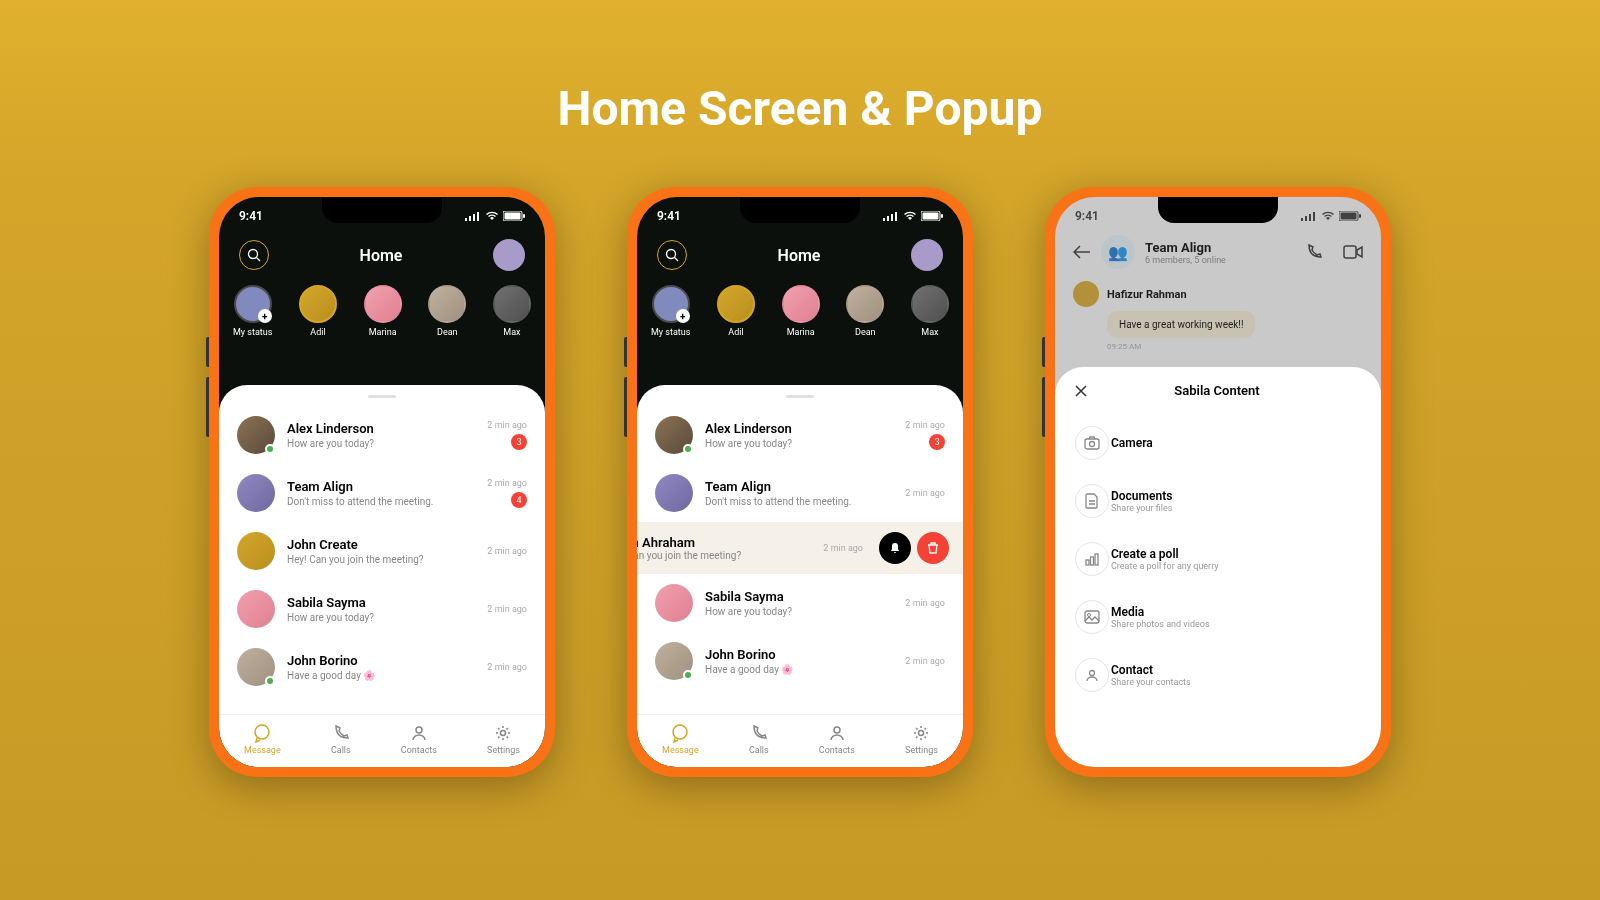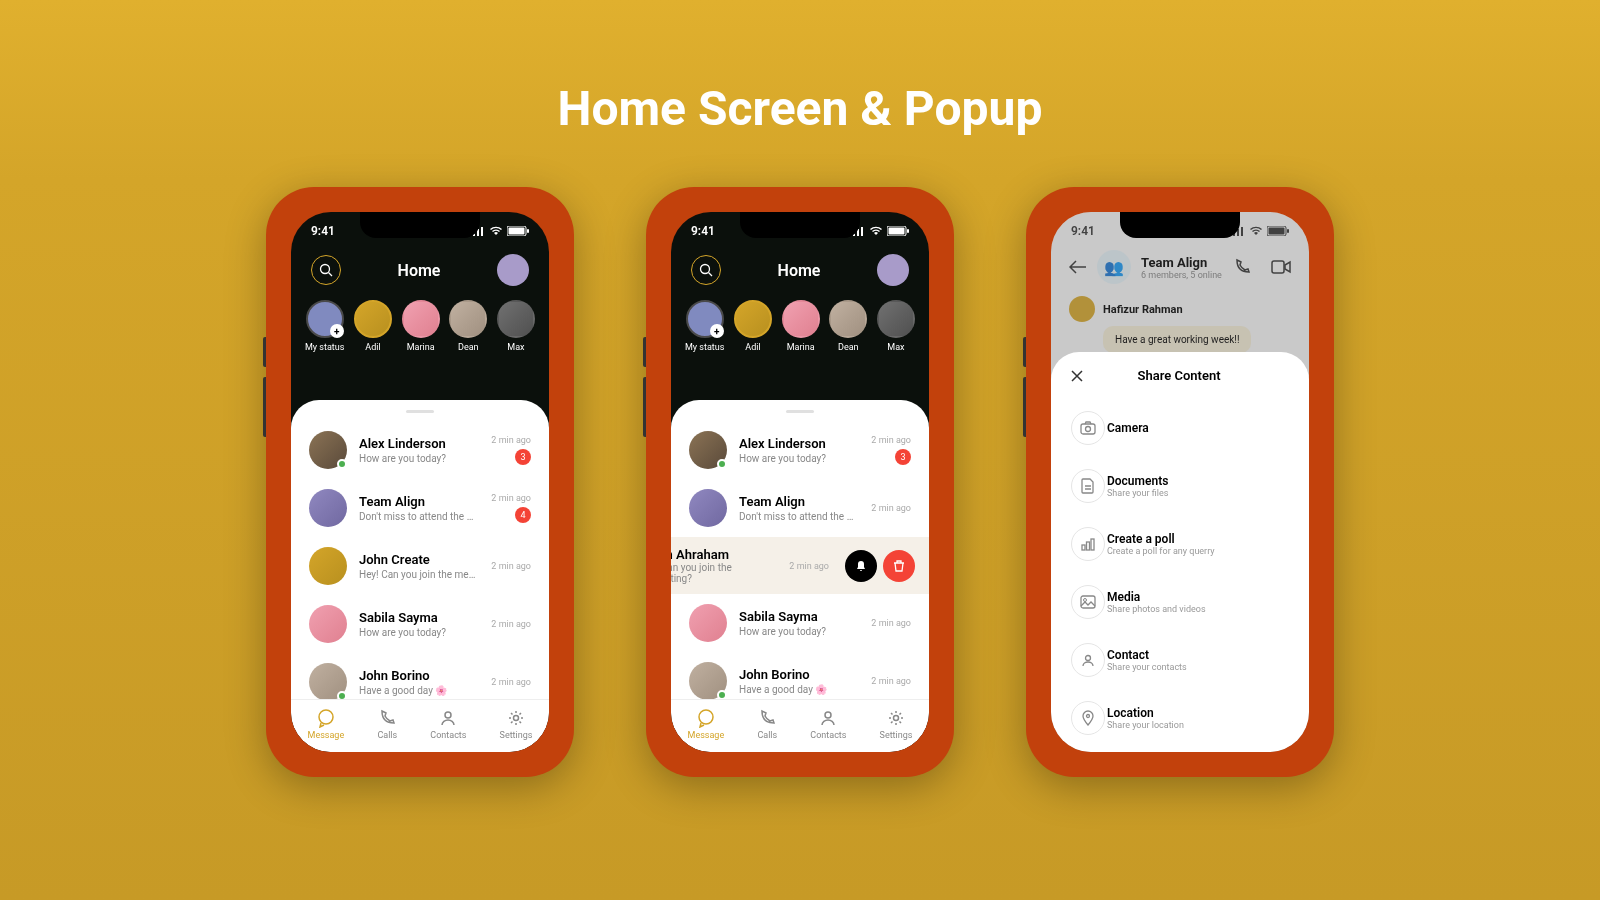--- a/index.html
+++ b/index.html
@@ -1,19 +1,19 @@
 <!DOCTYPE html>
 <html><head>
 <meta charset="utf-8">
 <style>
 *{margin:0;padding:0;box-sizing:border-box;font-family:-apple-system,BlinkMacSystemFont,'Segoe UI',Roboto,sans-serif}
 body{width:1600px;height:900px;background:linear-gradient(180deg,#e0b02e 0%,#d4a529 20%,#c79a26 100%);overflow:hidden;position:relative}
 .page-title{text-align:center;margin-top:80px;color:#fff;font-size:48px;font-weight:700}
 .phones{display:flex;justify-content:center;gap:72px;margin-top:50px}
-.phone{width:308px;height:590px;background:#c2410c;border-radius:48px;padding:25px;position:relative;box-shadow:0 10px 40px rgba(0,0,0,0.3)}
+.phone{width:346px;height:590px;background:#f97316;border-radius:48px;padding:10px;position:relative;box-shadow:0 10px 40px rgba(0,0,0,0.3)}
 .phone::before{content:'';position:absolute;left:-3px;top:150px;width:3px;height:30px;background:#333;border-radius:2px 0 0 2px}
 .phone::after{content:'';position:absolute;left:-3px;top:190px;width:3px;height:60px;background:#333;border-radius:2px 0 0 2px}
 .screen{width:100%;height:100%;background:#0b100c;border-radius:40px;overflow:hidden;position:relative}
 .notch{position:absolute;top:0;left:50%;transform:translateX(-50%);width:120px;height:26px;background:#000;border-radius:0 0 16px 16px;z-index:100}
 .status-bar{display:flex;justify-content:space-between;align-items:center;padding:12px 20px 0;color:#fff;font-size:12px;font-weight:600}
 .status-right{display:flex;gap:4px;align-items:center}
 .header{display:flex;justify-content:space-between;align-items:center;padding:16px 20px 14px}
 .search-btn{width:30px;height:30px;border:1.5px solid #d4a529;border-radius:50%;display:flex;align-items:center;justify-content:center}
 .header-title{color:#fff;font-size:16px;font-weight:600}
 .avatar-sm{width:32px;height:32px;border-radius:50%;background:#a89bc9}
@@ -433,21 +433,21 @@
 <div class="msg-bubble">Have a great working week!!</div>
 <div class="msg-time">09:25 AM</div>
 </div>
 <div class="sheet">
 <div class="sheet-header">
 <div class="sheet-close">
               <svg width="12" height="12" viewBox="0 0 12 12">
                 <path d="M1 1l10 10M11 1L1 11" stroke="#333" stroke-width="1.5"></path>
               </svg>
             </div>
-<div class="sheet-title">Share Content</div>
+<div class="sheet-title">Sabila Content</div>
 </div>
 <div class="sheet-item">
             <div class="sheet-icon">
               <svg width="16" height="14" viewBox="0 0 16 14">
                 <rect x="1" y="3" width="14" height="10" rx="2" fill="none" stroke="#888" stroke-width="1.3"></rect>
                 <circle cx="8" cy="8" r="2.5" fill="none" stroke="#888" stroke-width="1.3"></circle>
                 <path d="M5 3l1-2h4l1 2" fill="none" stroke="#888" stroke-width="1.3"></path>
               </svg>
             </div>
             <div class="sheet-info">
@@ -497,29 +497,17 @@
               <svg width="14" height="14" viewBox="0 0 14 14">
                 <circle cx="7" cy="5" r="2.5" fill="none" stroke="#888" stroke-width="1.3"></circle>
                 <path d="M2 13c0-2.5 2.5-4 5-4s5 1.5 5 4" fill="none" stroke="#888" stroke-width="1.3"></path>
               </svg>
             </div>
             <div class="sheet-info">
               <div class="sheet-name">Contact</div>
               <div class="sheet-sub">Share your contacts</div>
             </div>
           </div>
-<div class="sheet-item">
-            <div class="sheet-icon">
-              <svg width="12" height="16" viewBox="0 0 12 16">
-                <path d="M6 1a5 5 0 015 5c0 3-5 9-5 9S1 9 1 6a5 5 0 015-5z" fill="none" stroke="#888" stroke-width="1.3"></path>
-                <circle cx="6" cy="6" r="1.5" fill="none" stroke="#888" stroke-width="1.3"></circle>
-              </svg>
-            </div>
-            <div class="sheet-info">
-              <div class="sheet-name">Location</div>
-              <div class="sheet-sub">Share your location</div>
-            </div>
-          </div>
 </div>
 </div>
 </div>
 
 </div>
 
 </body></html>

